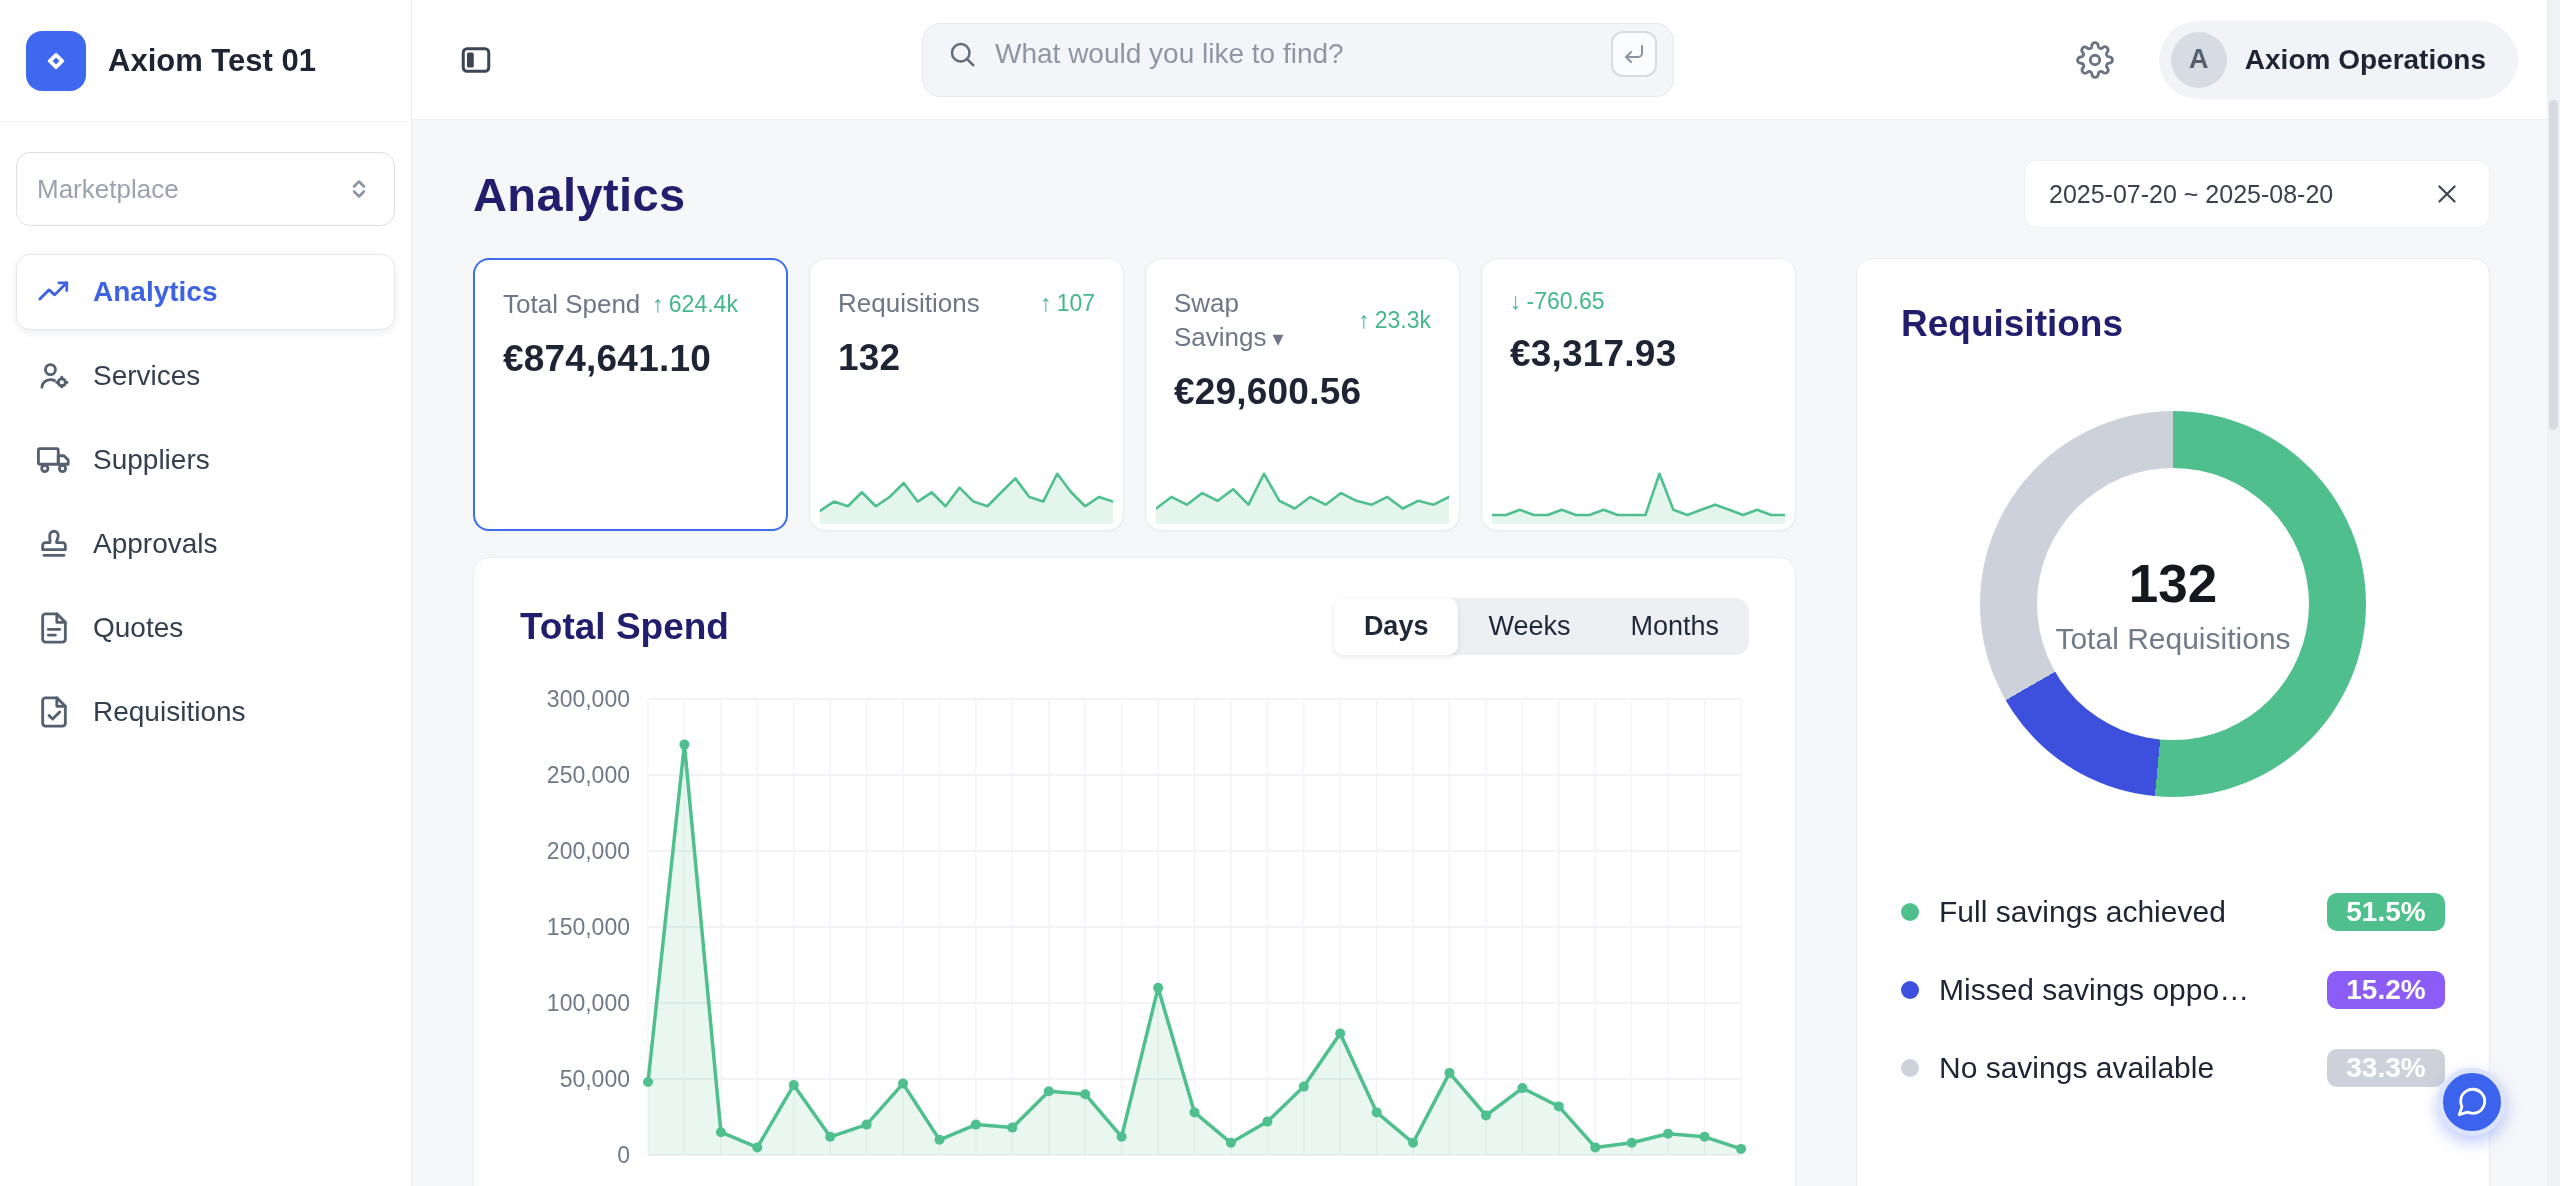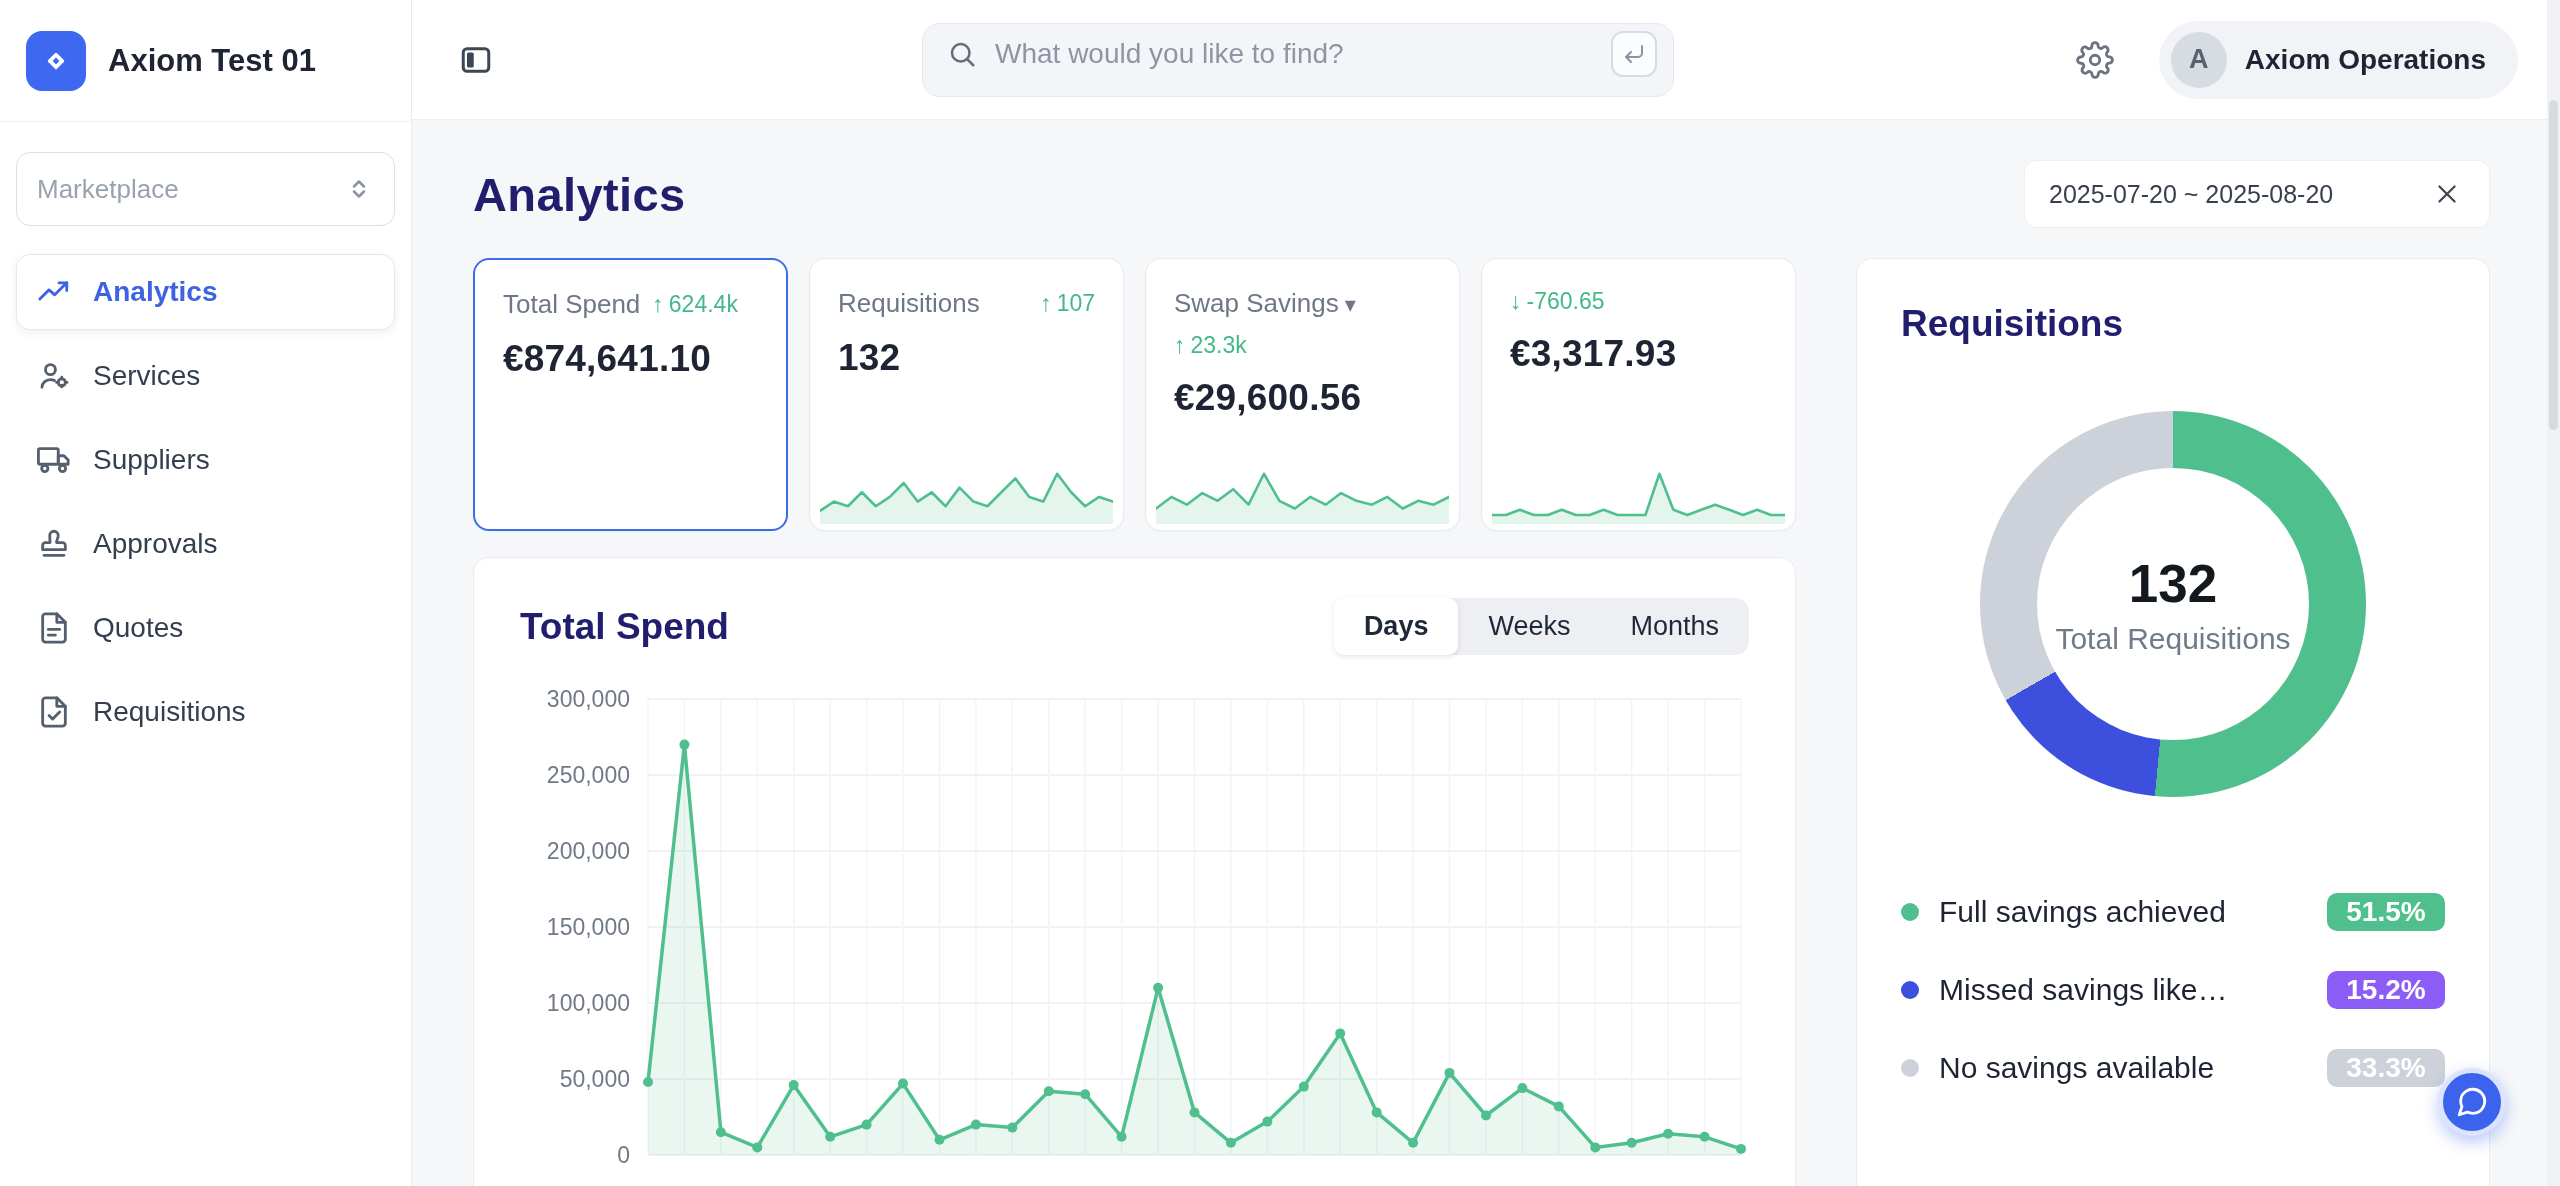--- a/index.html
+++ b/index.html
@@ -61,21 +61,21 @@
   .left-col { width:1323px; flex-shrink:0; }
   .right-col { width:634px; flex-shrink:0; }
 
   
   .kpi-row { display:flex; gap:21px; }
   .kpi-card { width:315px; height:273px; background:#fff; border:1px solid #e7eaee; border-radius:16px;
     padding:28px 28px; position:relative; overflow:hidden; cursor:pointer; box-shadow:0 1px 2px rgba(16,24,40,.03); }
   .kpi-card.selected { border:2px solid #3d6ee9; }
   .kpi-head { display:flex; gap:12px; color:#6e7787; font-size:26px; line-height:1.3; }
   .kpi-head.spread { justify-content:space-between; align-items:center; }
-  .kpi-head.col { flex-direction:column; gap:10px; }
+  .kpi-head.col { flex-direction:row; gap:10px; }
   .kpi-label { }
   .kpi-label.narrow { max-width:160px; }
   .kpi-delta { color:#43b889; font-size:23px; white-space:nowrap; display:inline-flex; gap:5px; align-items:center; }
   .caret { color:#6e7787; font-size:22px; margin-left:6px; }
   .kpi-value { margin-top:16px; font-size:37px; font-weight:800; color:#1e2433; letter-spacing:.2px; }
   .spark { position:absolute; left:10px; right:10px; bottom:6px; height:58px; width:calc(100% - 20px); }
 
   
   .chart-card { margin-top:26px; background:#fff; border:1px solid #e9ebef; border-radius:16px; padding:40px 46px; height:700px; }
   .chart-head { display:flex; justify-content:space-between; align-items:center; }
@@ -399,21 +399,21 @@
               </div>
             </div>
             <div class="legend">
               <div class="legend-row">
                 <span class="legend-dot" style="background: rgb(79, 192, 141);"></span>
                 <span class="legend-label">Full savings achieved</span>
                 <span class="legend-badge" style="background: rgb(79, 192, 141);">51.5%</span>
               </div>
               <div class="legend-row">
                 <span class="legend-dot" style="background: rgb(60, 80, 221);"></span>
-                <span class="legend-label">Missed savings like…</span>
+                <span class="legend-label">Missed savings oppo…</span>
                 <span class="legend-badge" style="background: #8b5cf6;">15.2%</span>
               </div>
               <div class="legend-row">
                 <span class="legend-dot" style="background: rgb(205, 210, 218);"></span>
                 <span class="legend-label">No savings available</span>
                 <span class="legend-badge" style="background: rgb(205, 210, 218);">33.3%</span>
               </div>
             </div>
           </div>
         </div>

